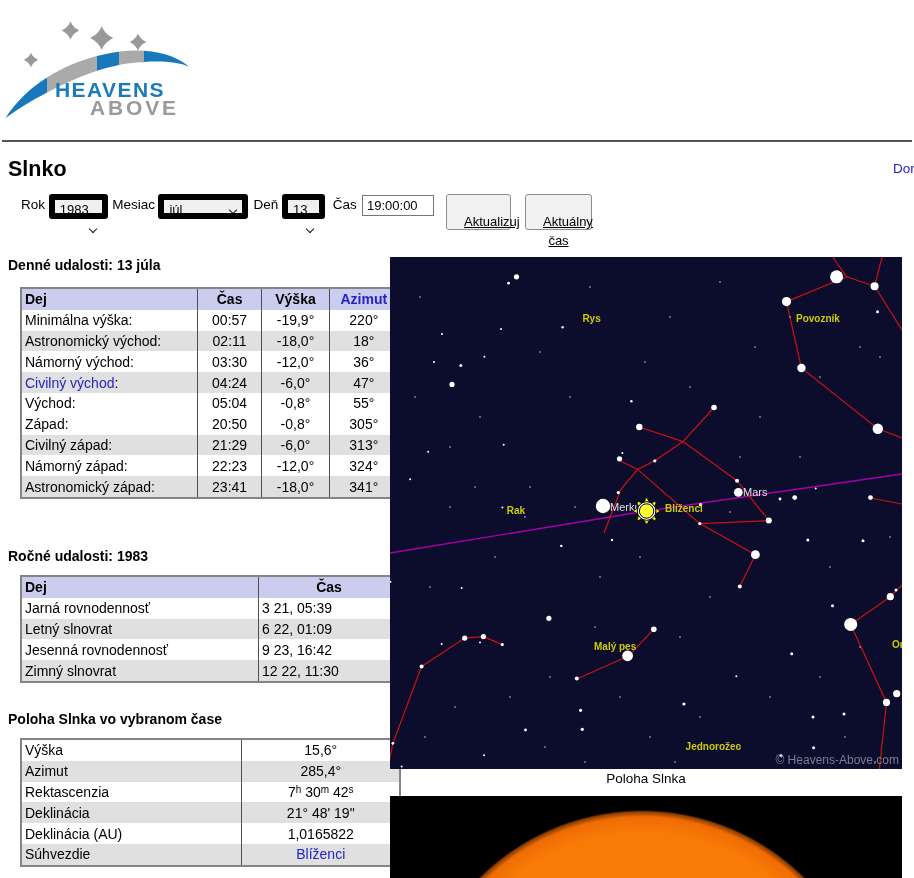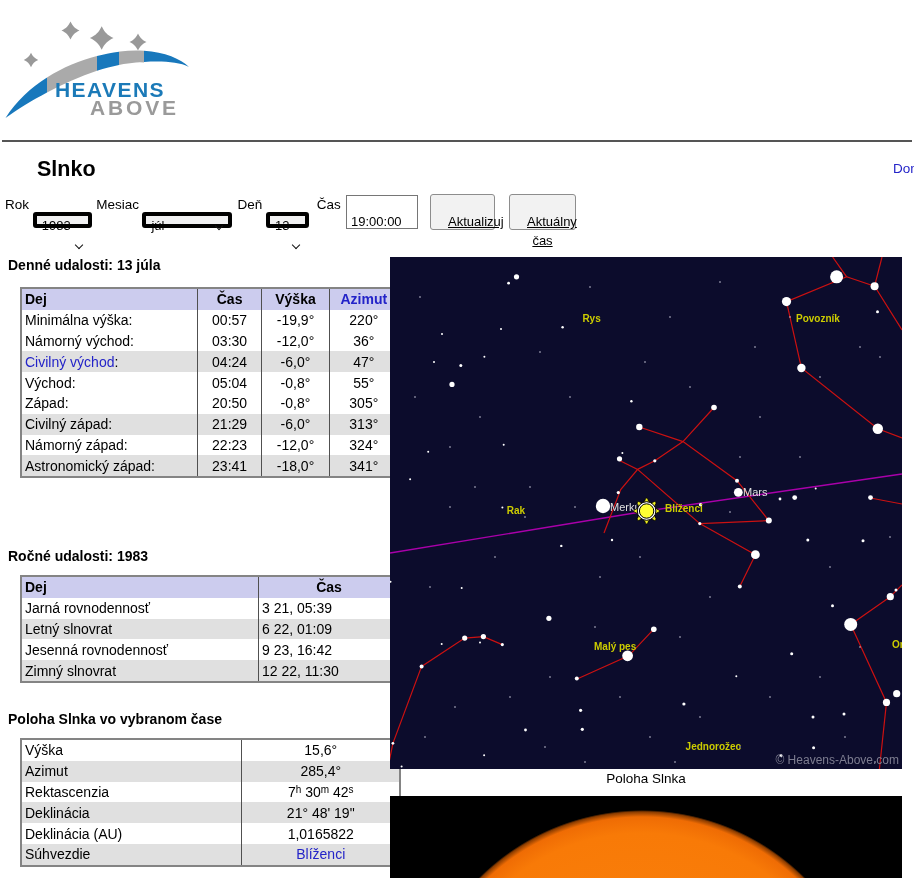--- a/index.html
+++ b/index.html
@@ -3,36 +3,36 @@
 <meta charset="utf-8">
 <style>
 * { margin:0; padding:0; box-sizing:content-box; }
 html,body { background:#fff; }
 body {
   position:relative; width:914px; height:878px; overflow:hidden;
   font-family:"Liberation Sans", sans-serif; font-size:13px; color:#000;
 }
 #logo { position:absolute; left:0; top:12px; }
 #rule { position:absolute; left:2px; top:140px; width:910px; height:0; border-top:2px solid #555; }
-#h1 { position:absolute; left:8px; top:157px; font-size:21.5px; font-weight:bold;margin-left:29px; }
+#h1 { position:absolute; left:8px; top:157px; font-size:21.5px; font-weight:bold; }
 #domov { position:absolute; left:893px; top:161px; font-size:13.5px; color:#2323c8; text-decoration:none; white-space:nowrap; }
 #form { position:absolute; left:0; top:194px; width:914px; height:24px; font-size:13.5px; }
-#form .lbl, #form .sel, #form .inp, #form .btn { position:absolute; }
+#form .lbl, #form .sel, #form .inp, #form .btn { position:absolute;margin-left:16px; }
 .sel {
-  display:inline-block; box-sizing:border-box; background:#f0f0f1; border:4px solid #000000; border-radius:3px;
-  height:16px; line-height:19px; padding:0 6px 0 5px; font-size:13px; top:18px;
+  display:inline-block; box-sizing:border-box; background:#f0f0f1; border:6px solid #000000; border-radius:3px;
+  height:25px; line-height:19px; padding:0 6px 0 5px; font-size:13px; top:0;
 }
 .chev {
   display:inline-block; width:5px; height:5px;
   border-right:1.5px solid #111; border-bottom:1.5px solid #111;
   transform:rotate(45deg); margin-left:7px; vertical-align:2.5px;
 }
 .inp {
   display:inline-block; box-sizing:border-box; width:72px; height:21px; line-height:19px; border:1px solid #767676;
-  padding:16px 4px; font-size:13px; background:#fff; top:1px;
+  padding:0 4px; font-size:13px; background:#fff; top:1px;
 }
 .btn {
   display:inline-block; box-sizing:border-box; background:#f2f2f2; border:1px solid #8d8d8d; border-radius:3px;
   height:21px; line-height:19px; padding:17px; font-size:13px; text-align:center; top:0;text-decoration:underline;
 }
 .lbl { vertical-align:middle; }
 .sect { position:absolute; left:8px; font-size:14px; font-weight:bold;text-align:right; }
 table { border-collapse:separate; border-spacing:0; position:absolute; left:20px;
   font-family:"Liberation Sans", sans-serif; font-size:14px;
   border:2px solid #848484; table-layout:fixed; }
@@ -119,20 +119,26 @@
         <td>Dej</td>
         <td class="sep ctr">Čas</td>
         <td class="sep ctr">Výška</td>
         <td class="sep ctr"><a class="lnk" href="#">Azimut</a></td>
       </tr>
   <tr class="w">
         <td>Minimálna výška:</td>
         <td class="sep ctr">00:57</td>
         <td class="sep rgt">-19,9°</td>
         <td class="sep rgt">220°</td>
+      </tr>
+  <tr class="g">
+        <td>Astronomický východ:</td>
+        <td class="sep ctr">02:11</td>
+        <td class="sep rgt">-18,0°</td>
+        <td class="sep rgt">18°</td>
       </tr>
   <tr class="w">
         <td>Námorný východ:</td>
         <td class="sep ctr">03:30</td>
         <td class="sep rgt">-12,0°</td>
         <td class="sep rgt">36°</td>
       </tr>
   <tr class="g">
         <td><a class="lnk" href="#">Civilný východ</a>:</td>
         <td class="sep ctr">04:24</td>

